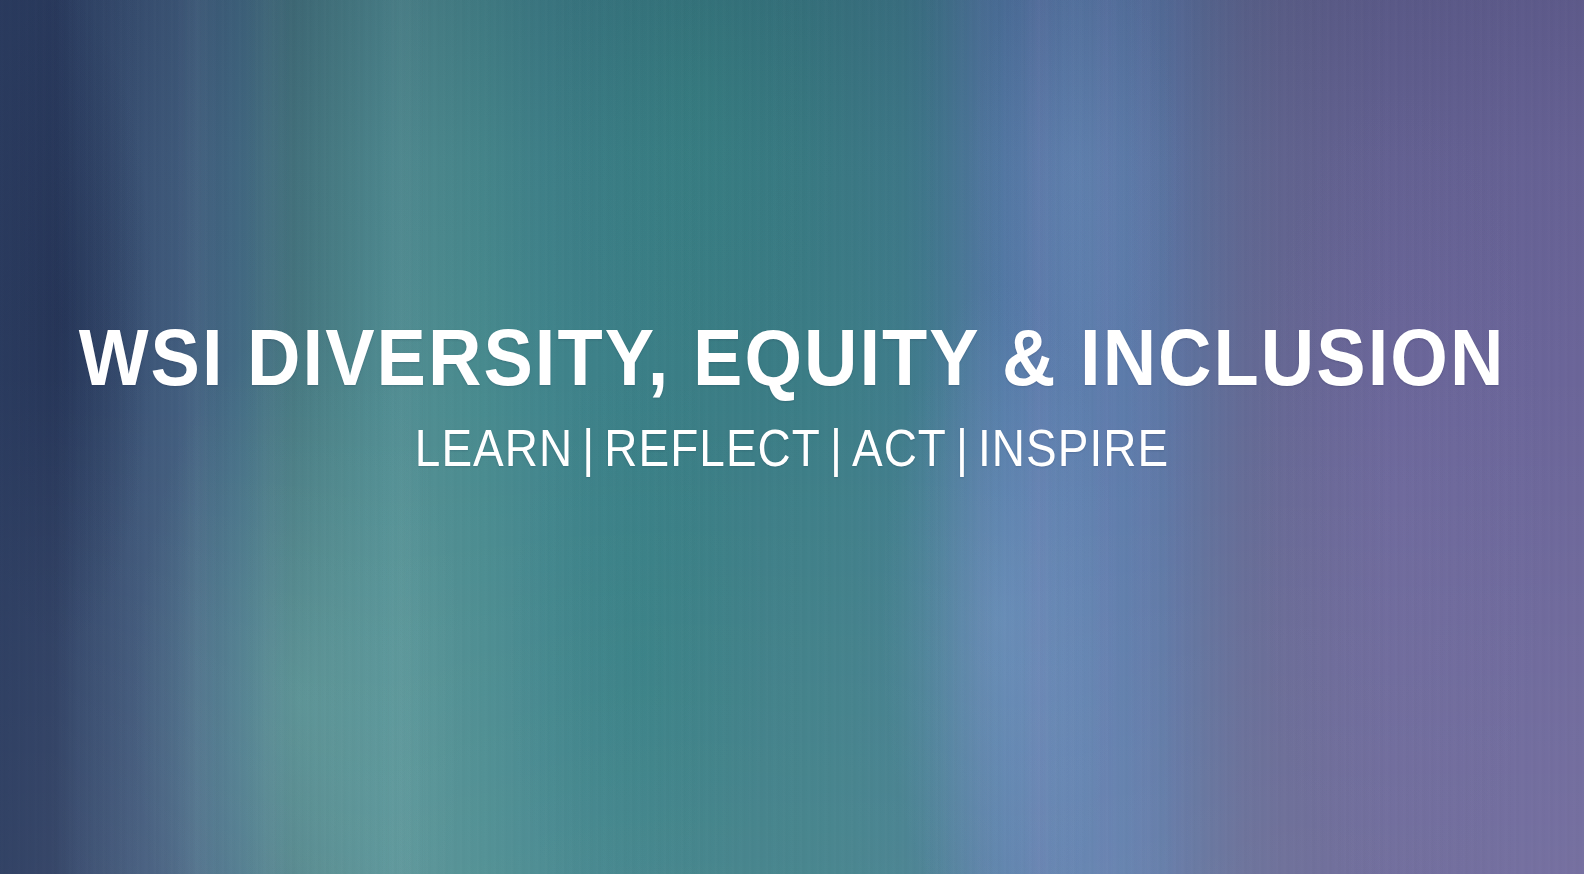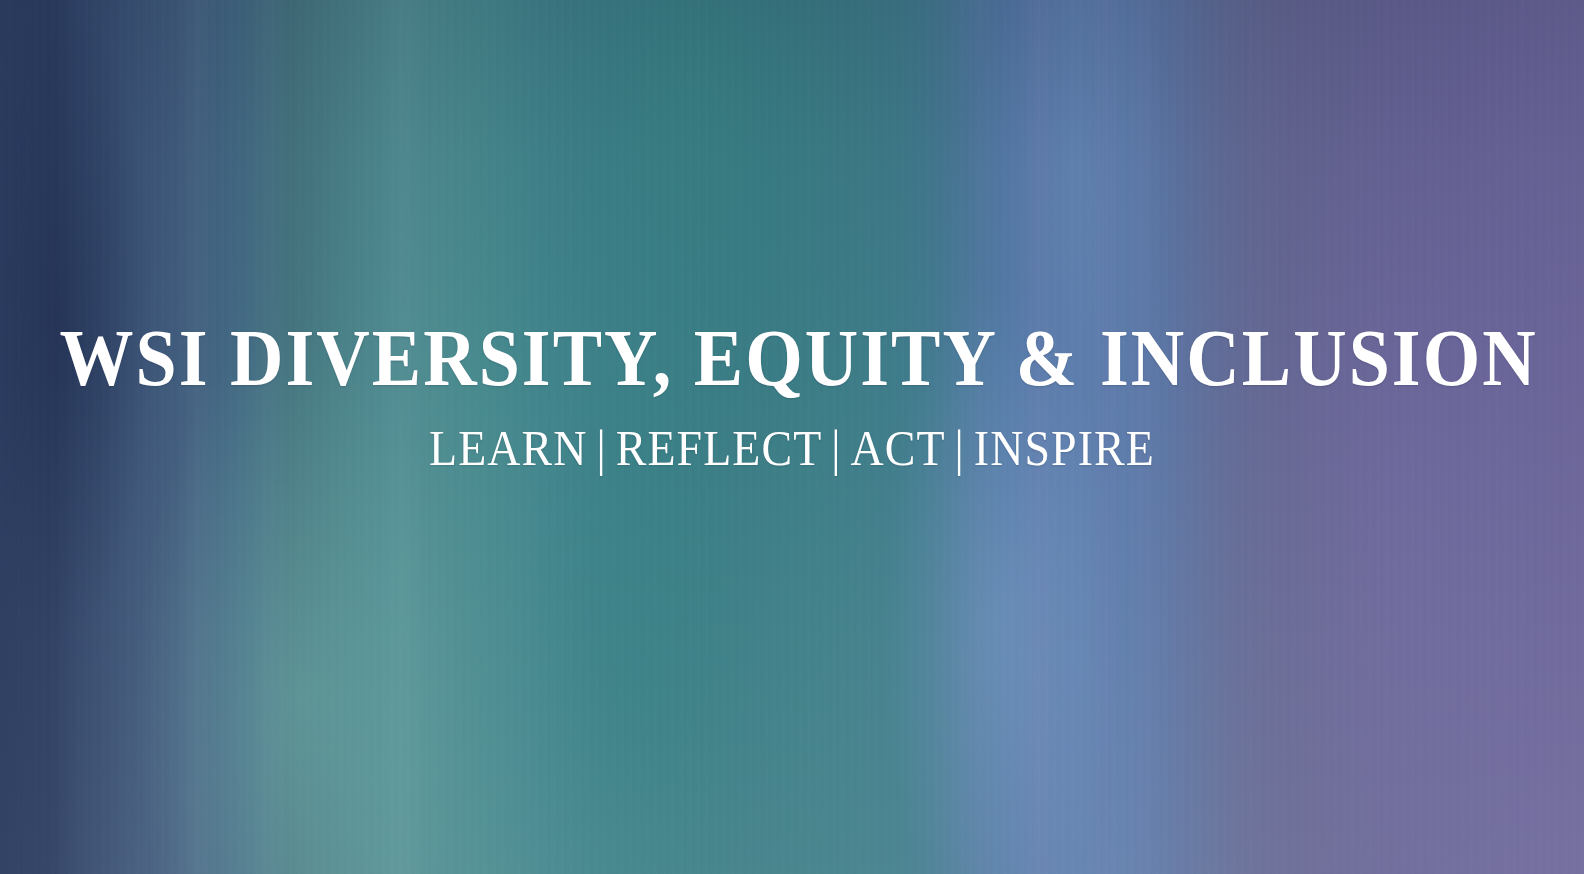--- a/index.html
+++ b/index.html
@@ -7,21 +7,21 @@
     margin: 0;
     padding: 0;
     background: #ffffff;
   }
 
   #banner {
     position: relative;
     width: 1584px;
     height: 874px;
     overflow: hidden;
-    font-family: Liberation Serif, serif;
+    font-family: Liberation Sans, sans-serif;
     
     background-color: #3e808c;
   }
 
   
   .paint {
     position: absolute;
     inset: 0;
     pointer-events: none;
   }

